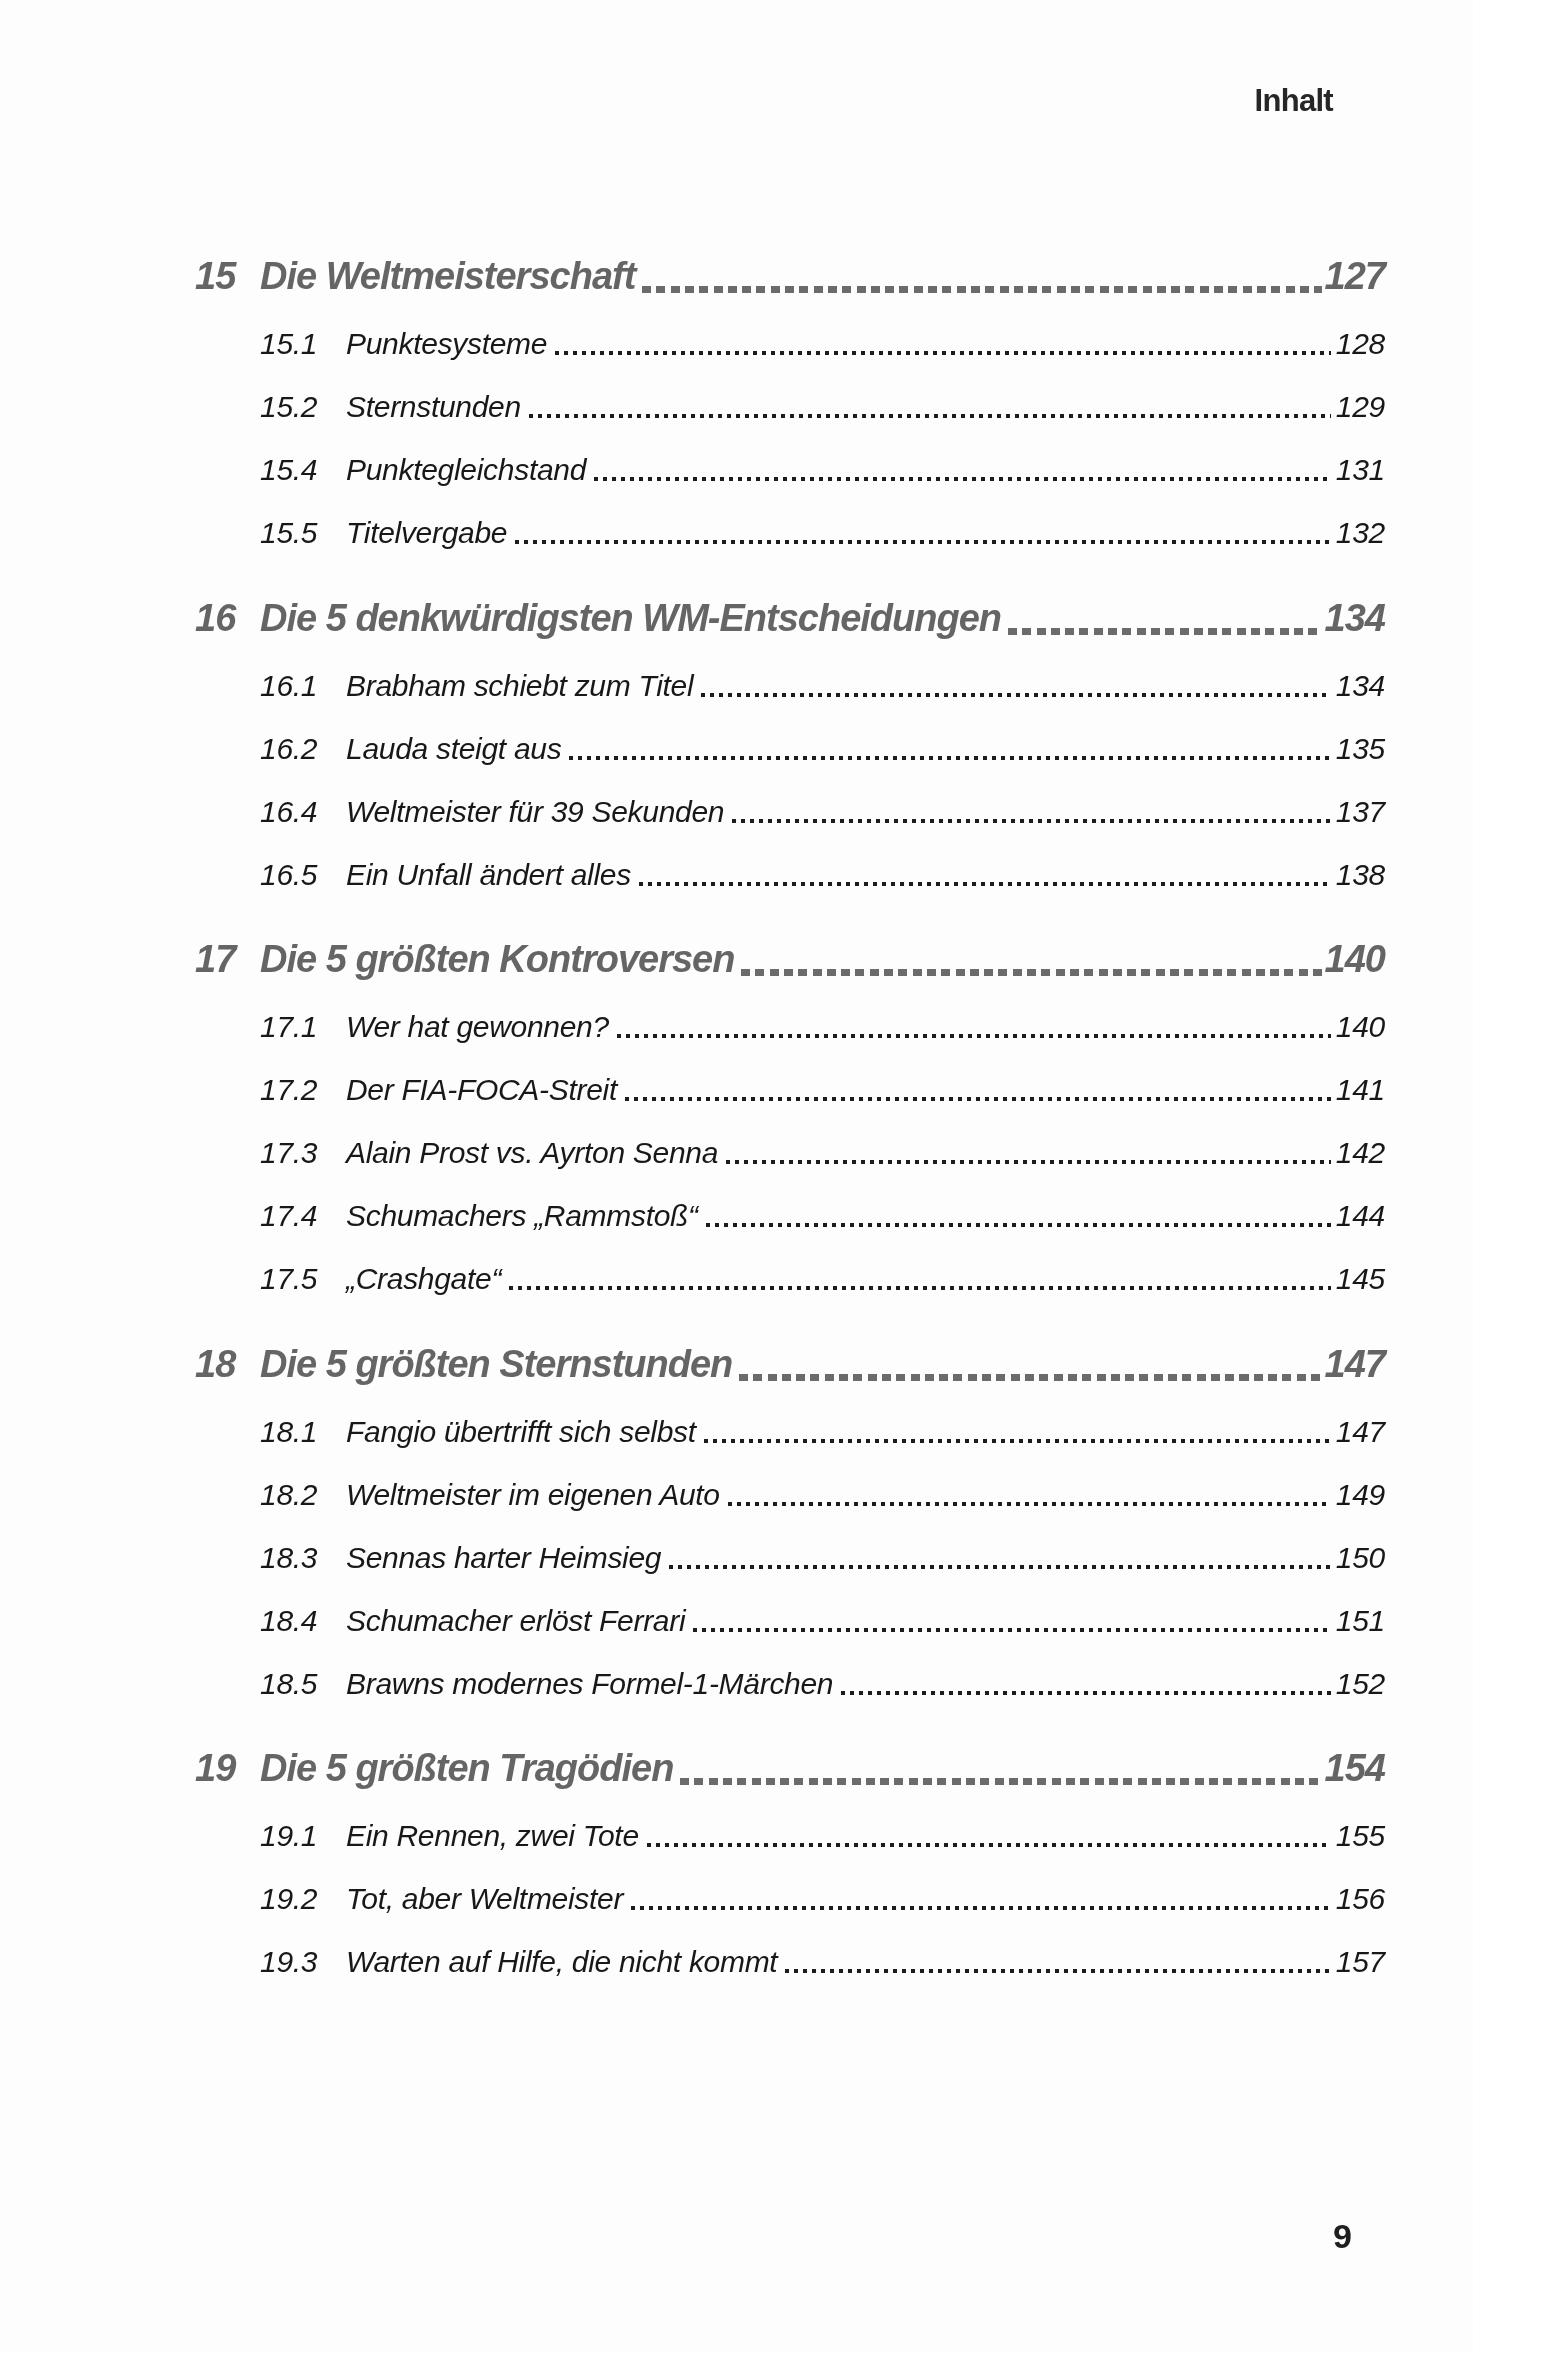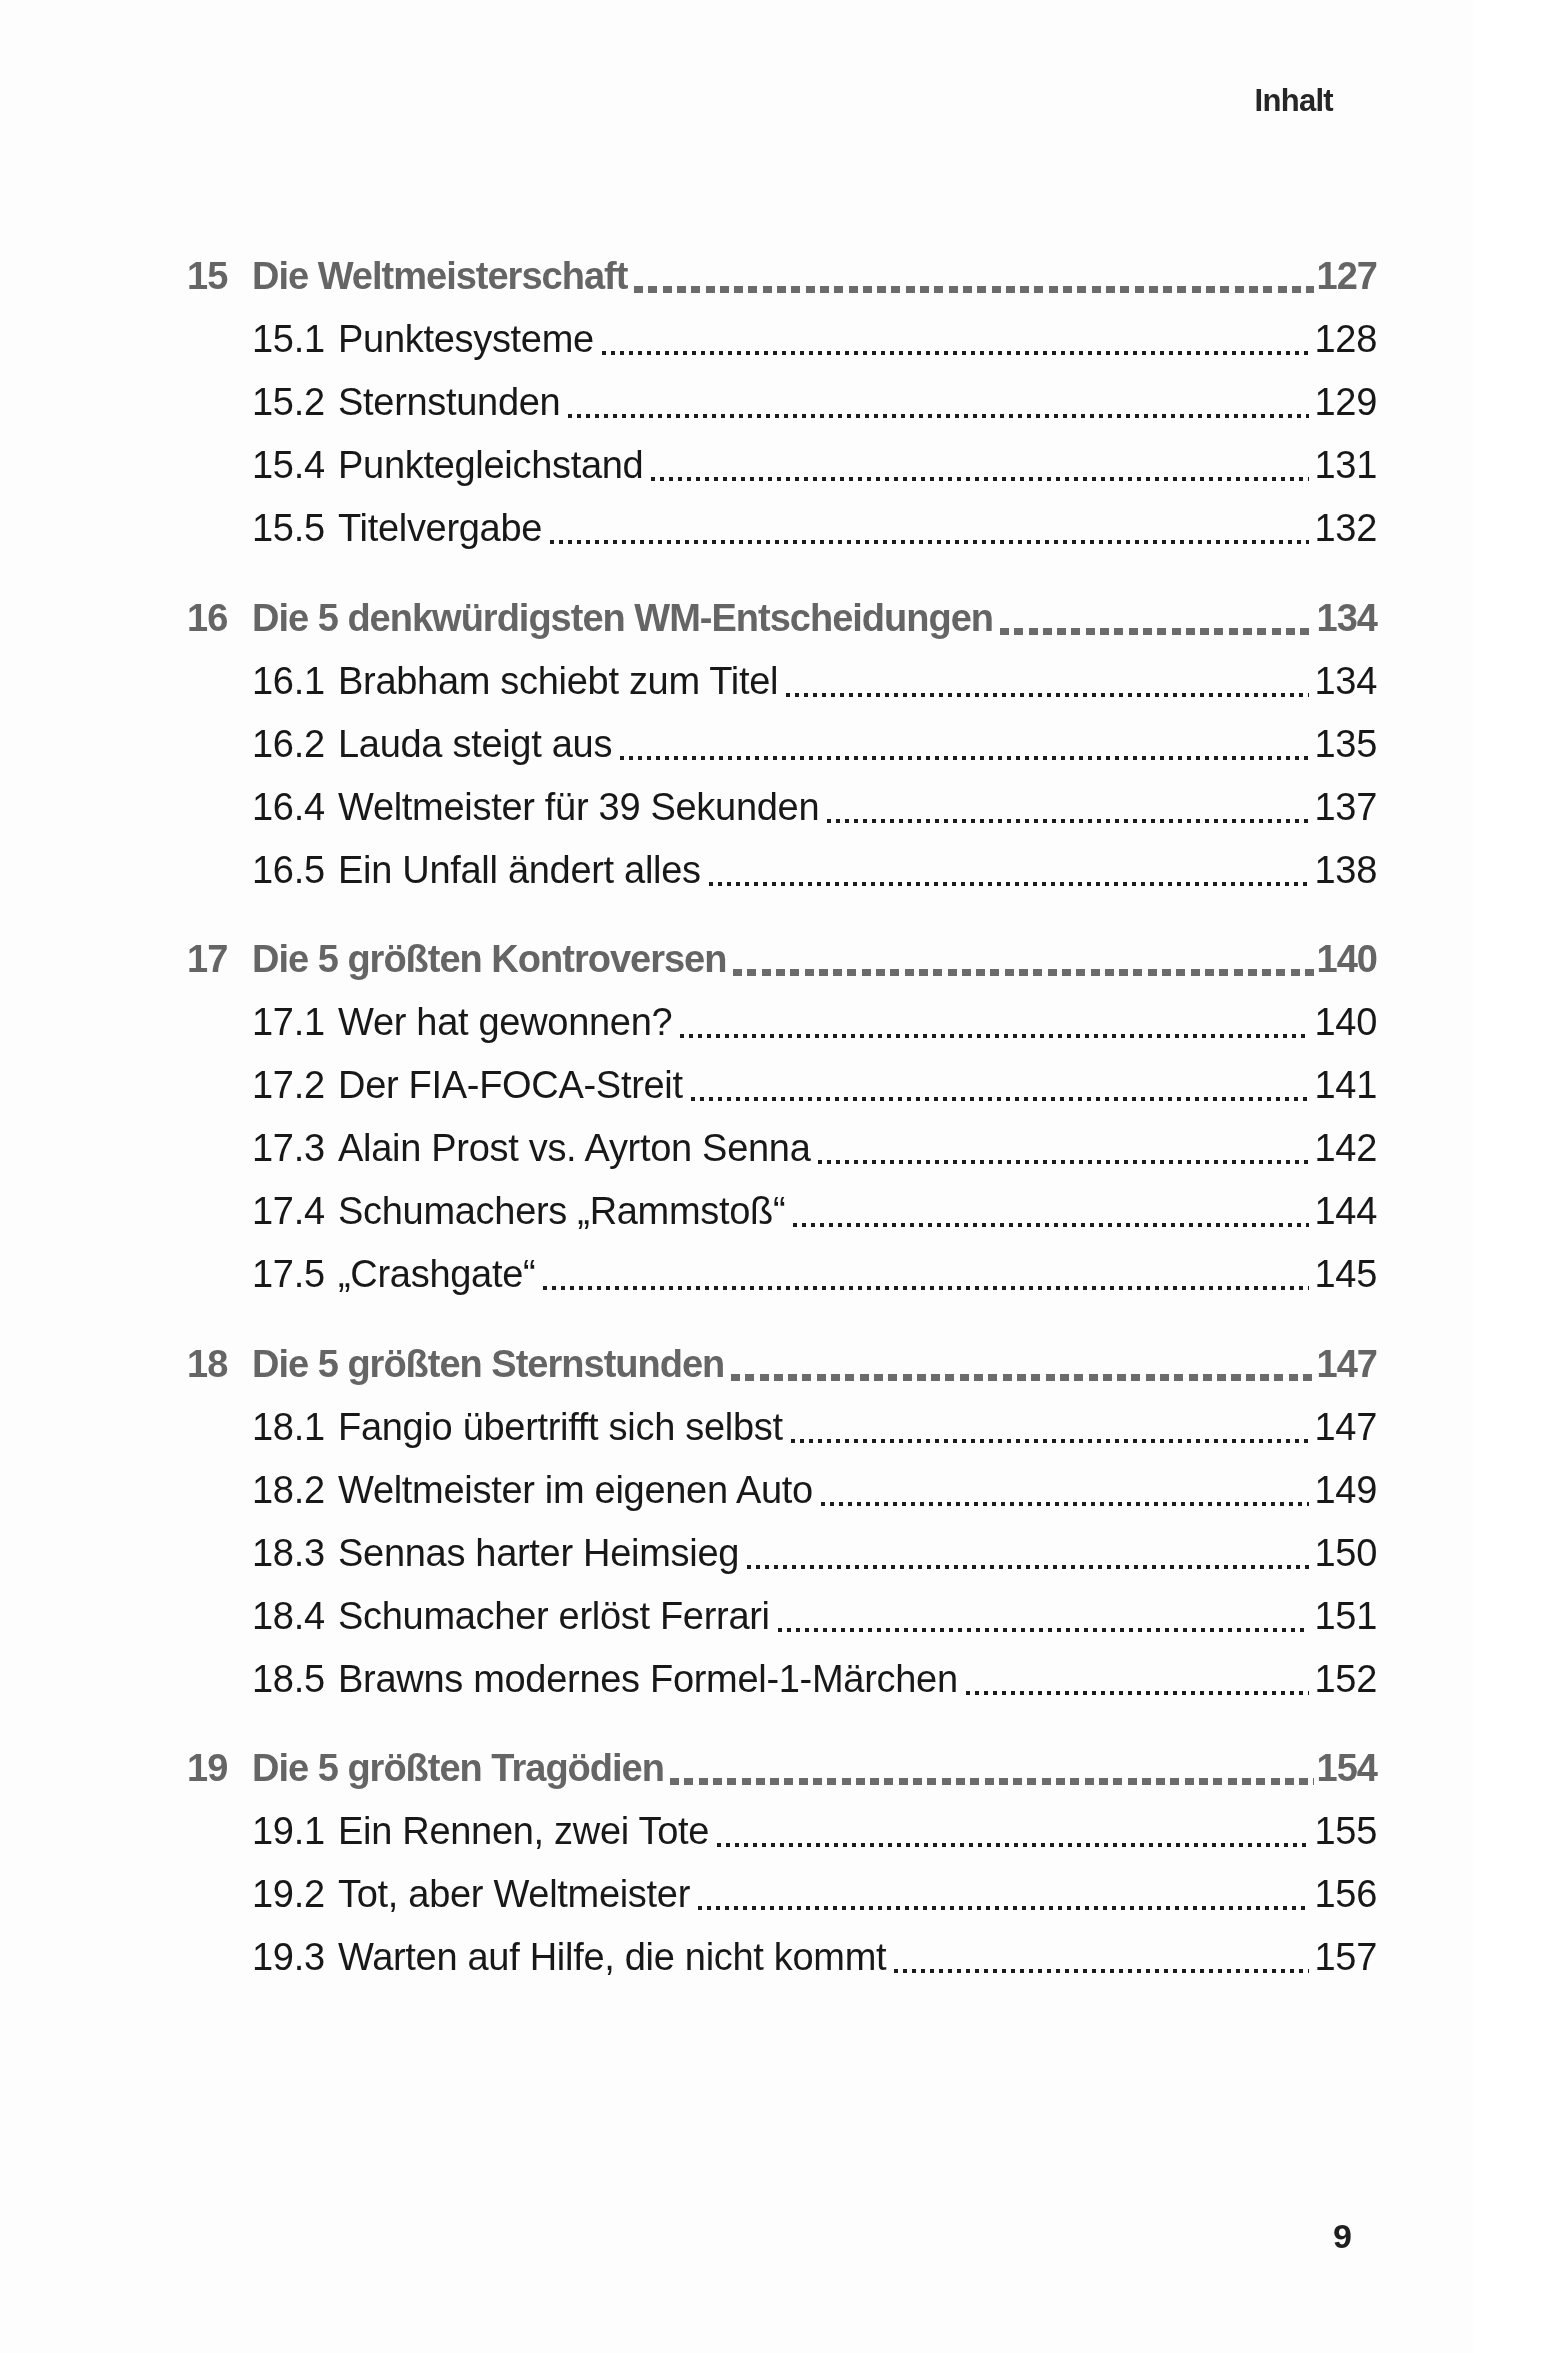--- a/index.html
+++ b/index.html
@@ -20,23 +20,24 @@
     position: absolute;
     top: 83px;
     right: 140px;
     font-size: 31px;
     font-weight: 700;
     letter-spacing: -0.7px;
     color: #262626;
   }
   .toc {
     position: absolute;
-    left: 187px;
+    left: 195px;
     top: 228px;
     width: 1190px;
+    font-style: italic;
   }
   .toc-section { margin-top: 19.5px; }
   .toc-section:first-child { margin-top: 0; }
 
   .heading-row {
     display: flex;
     align-items: flex-end;
     height: 70px;
     font-size: 38px;
     font-weight: 700;
@@ -52,21 +53,21 @@
     flex: 1 1 0;
     height: 7.2px;
     margin: 0 2.6px 4.6px 6.5px;
     background: repeating-linear-gradient(90deg, #6b6b6b 0 9px, transparent 9px 14.3px);
   }
   .entry-row {
     display: flex;
     align-items: flex-end;
     height: 63px;
     padding-left: 65px;
-    font-size: 38px;
+    font-size: 30px;
     letter-spacing: -0.3px;
     color: #181818;
     white-space: nowrap;
   }
   .entry-row .num {
     flex: none;
     width: 86px;
   }
   .entry-row .leader {
     flex: 1 1 0;

